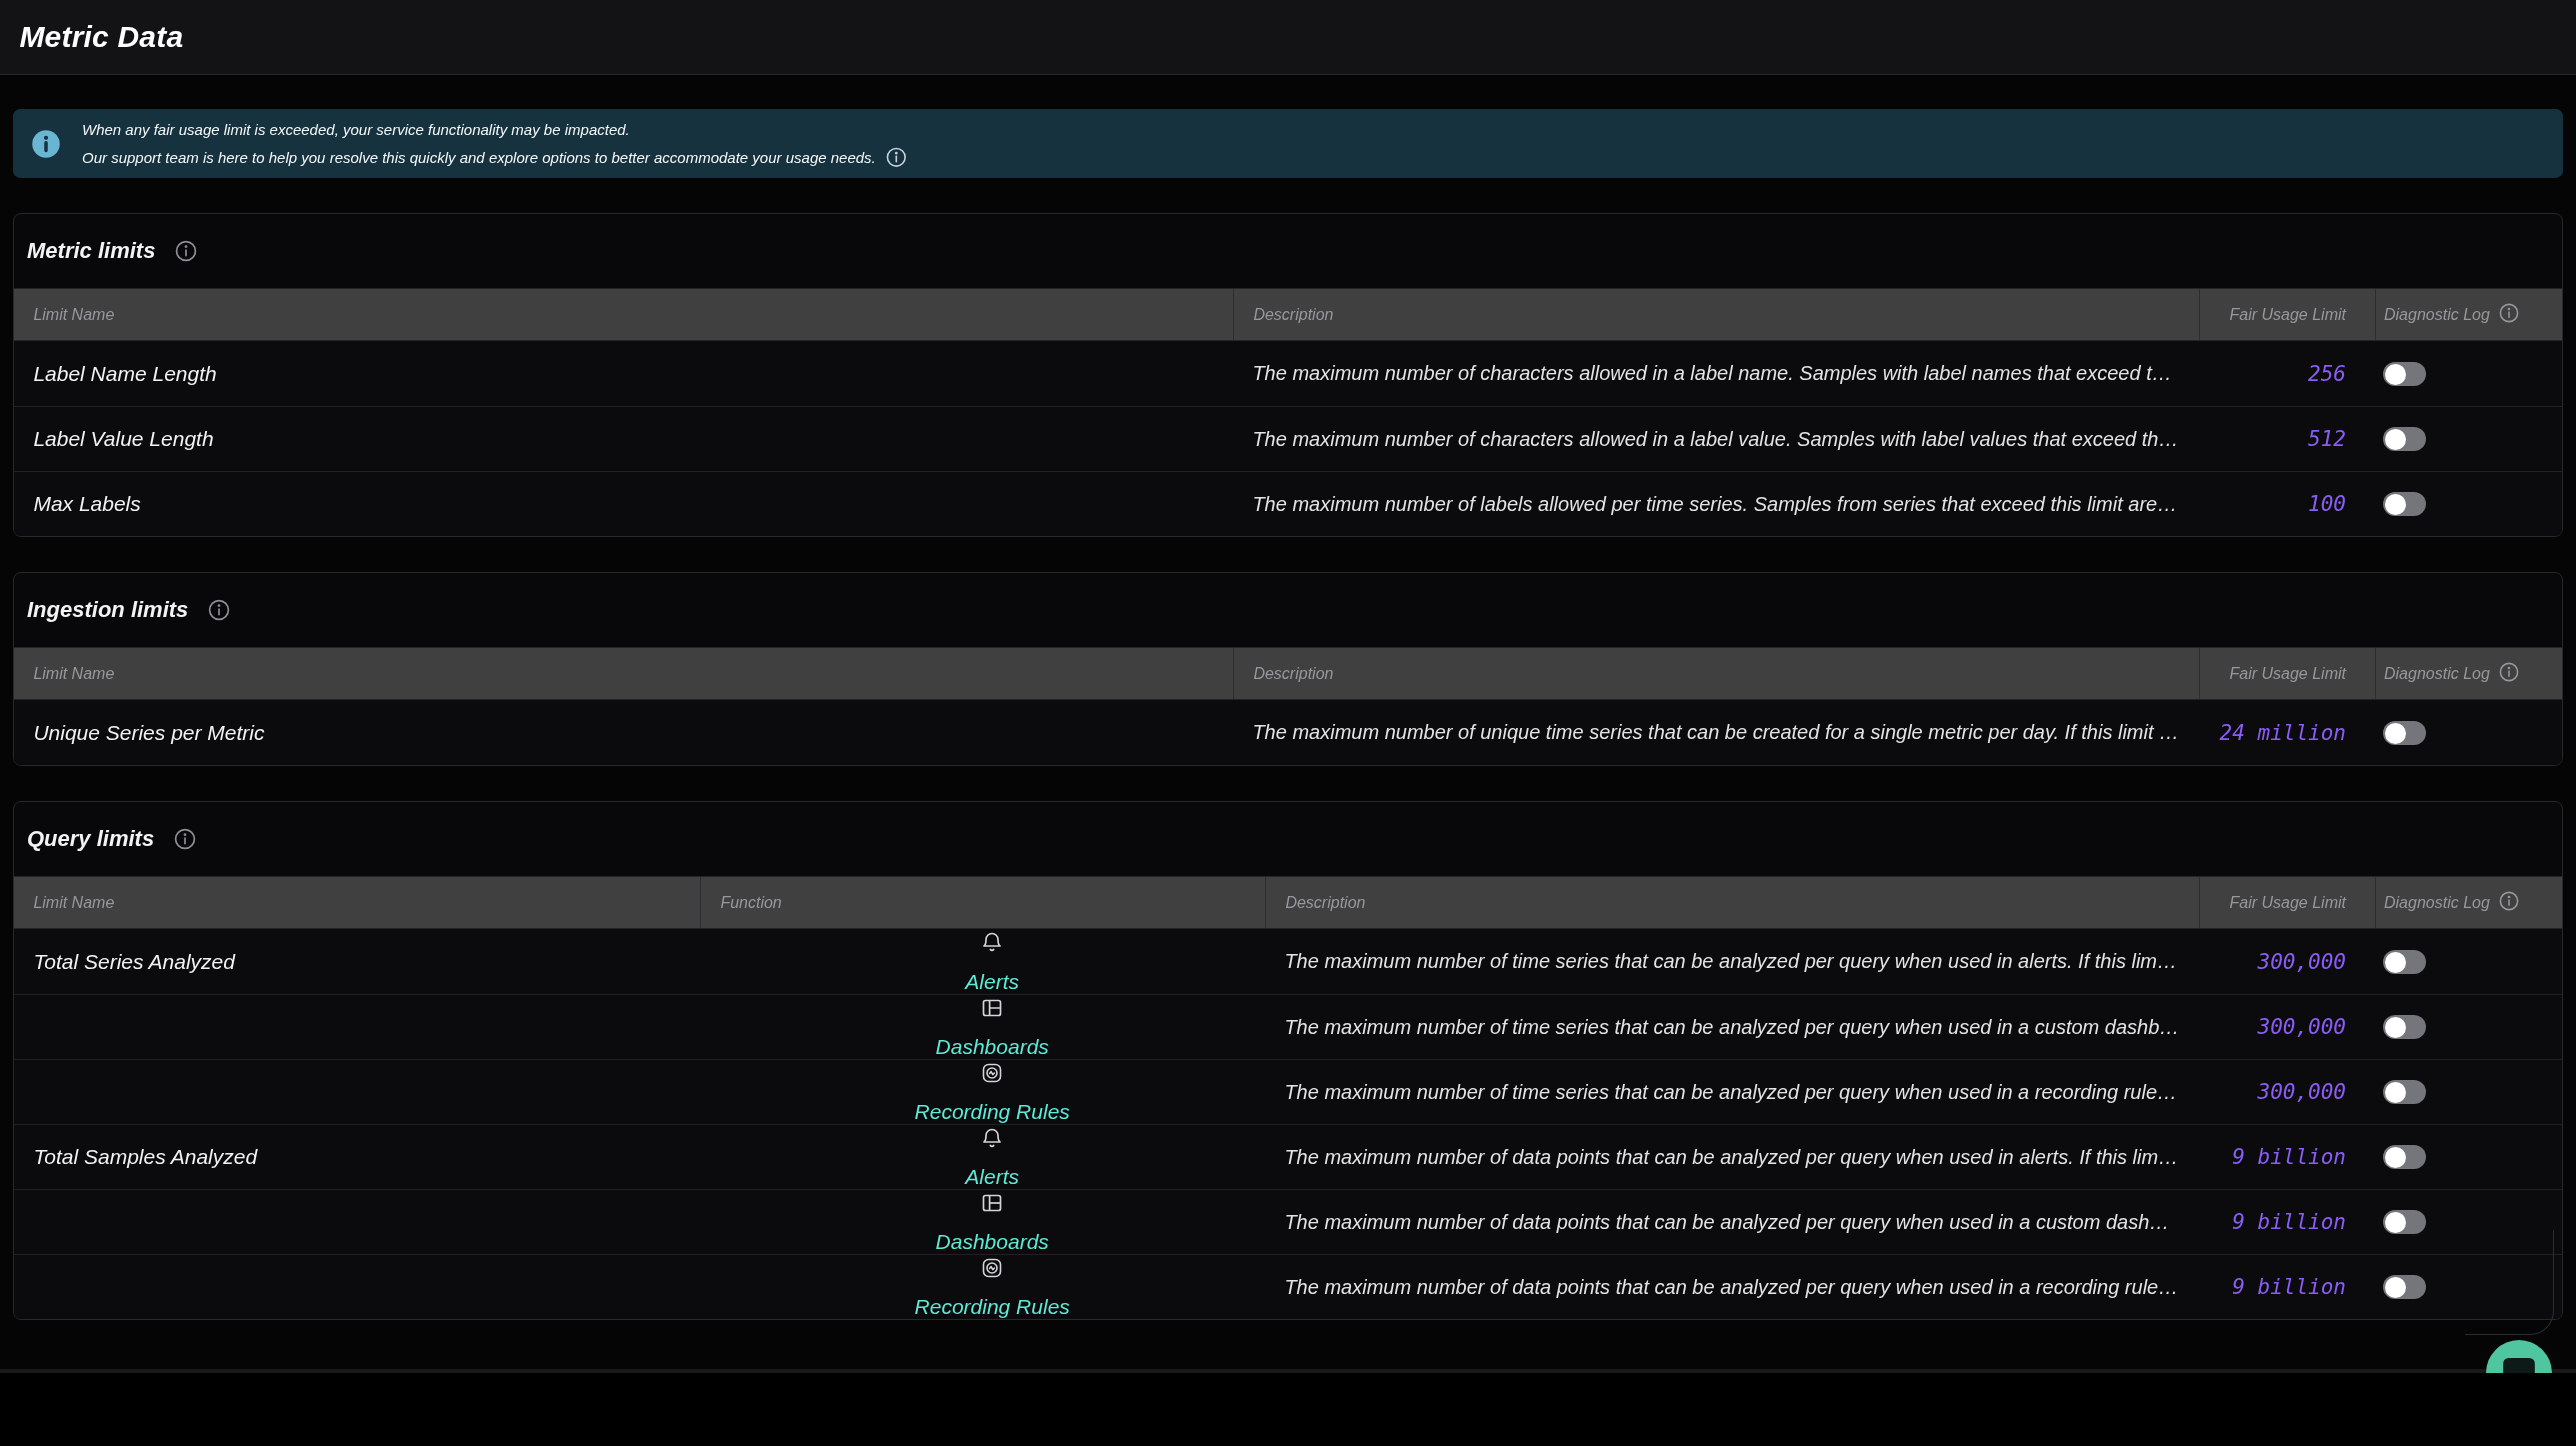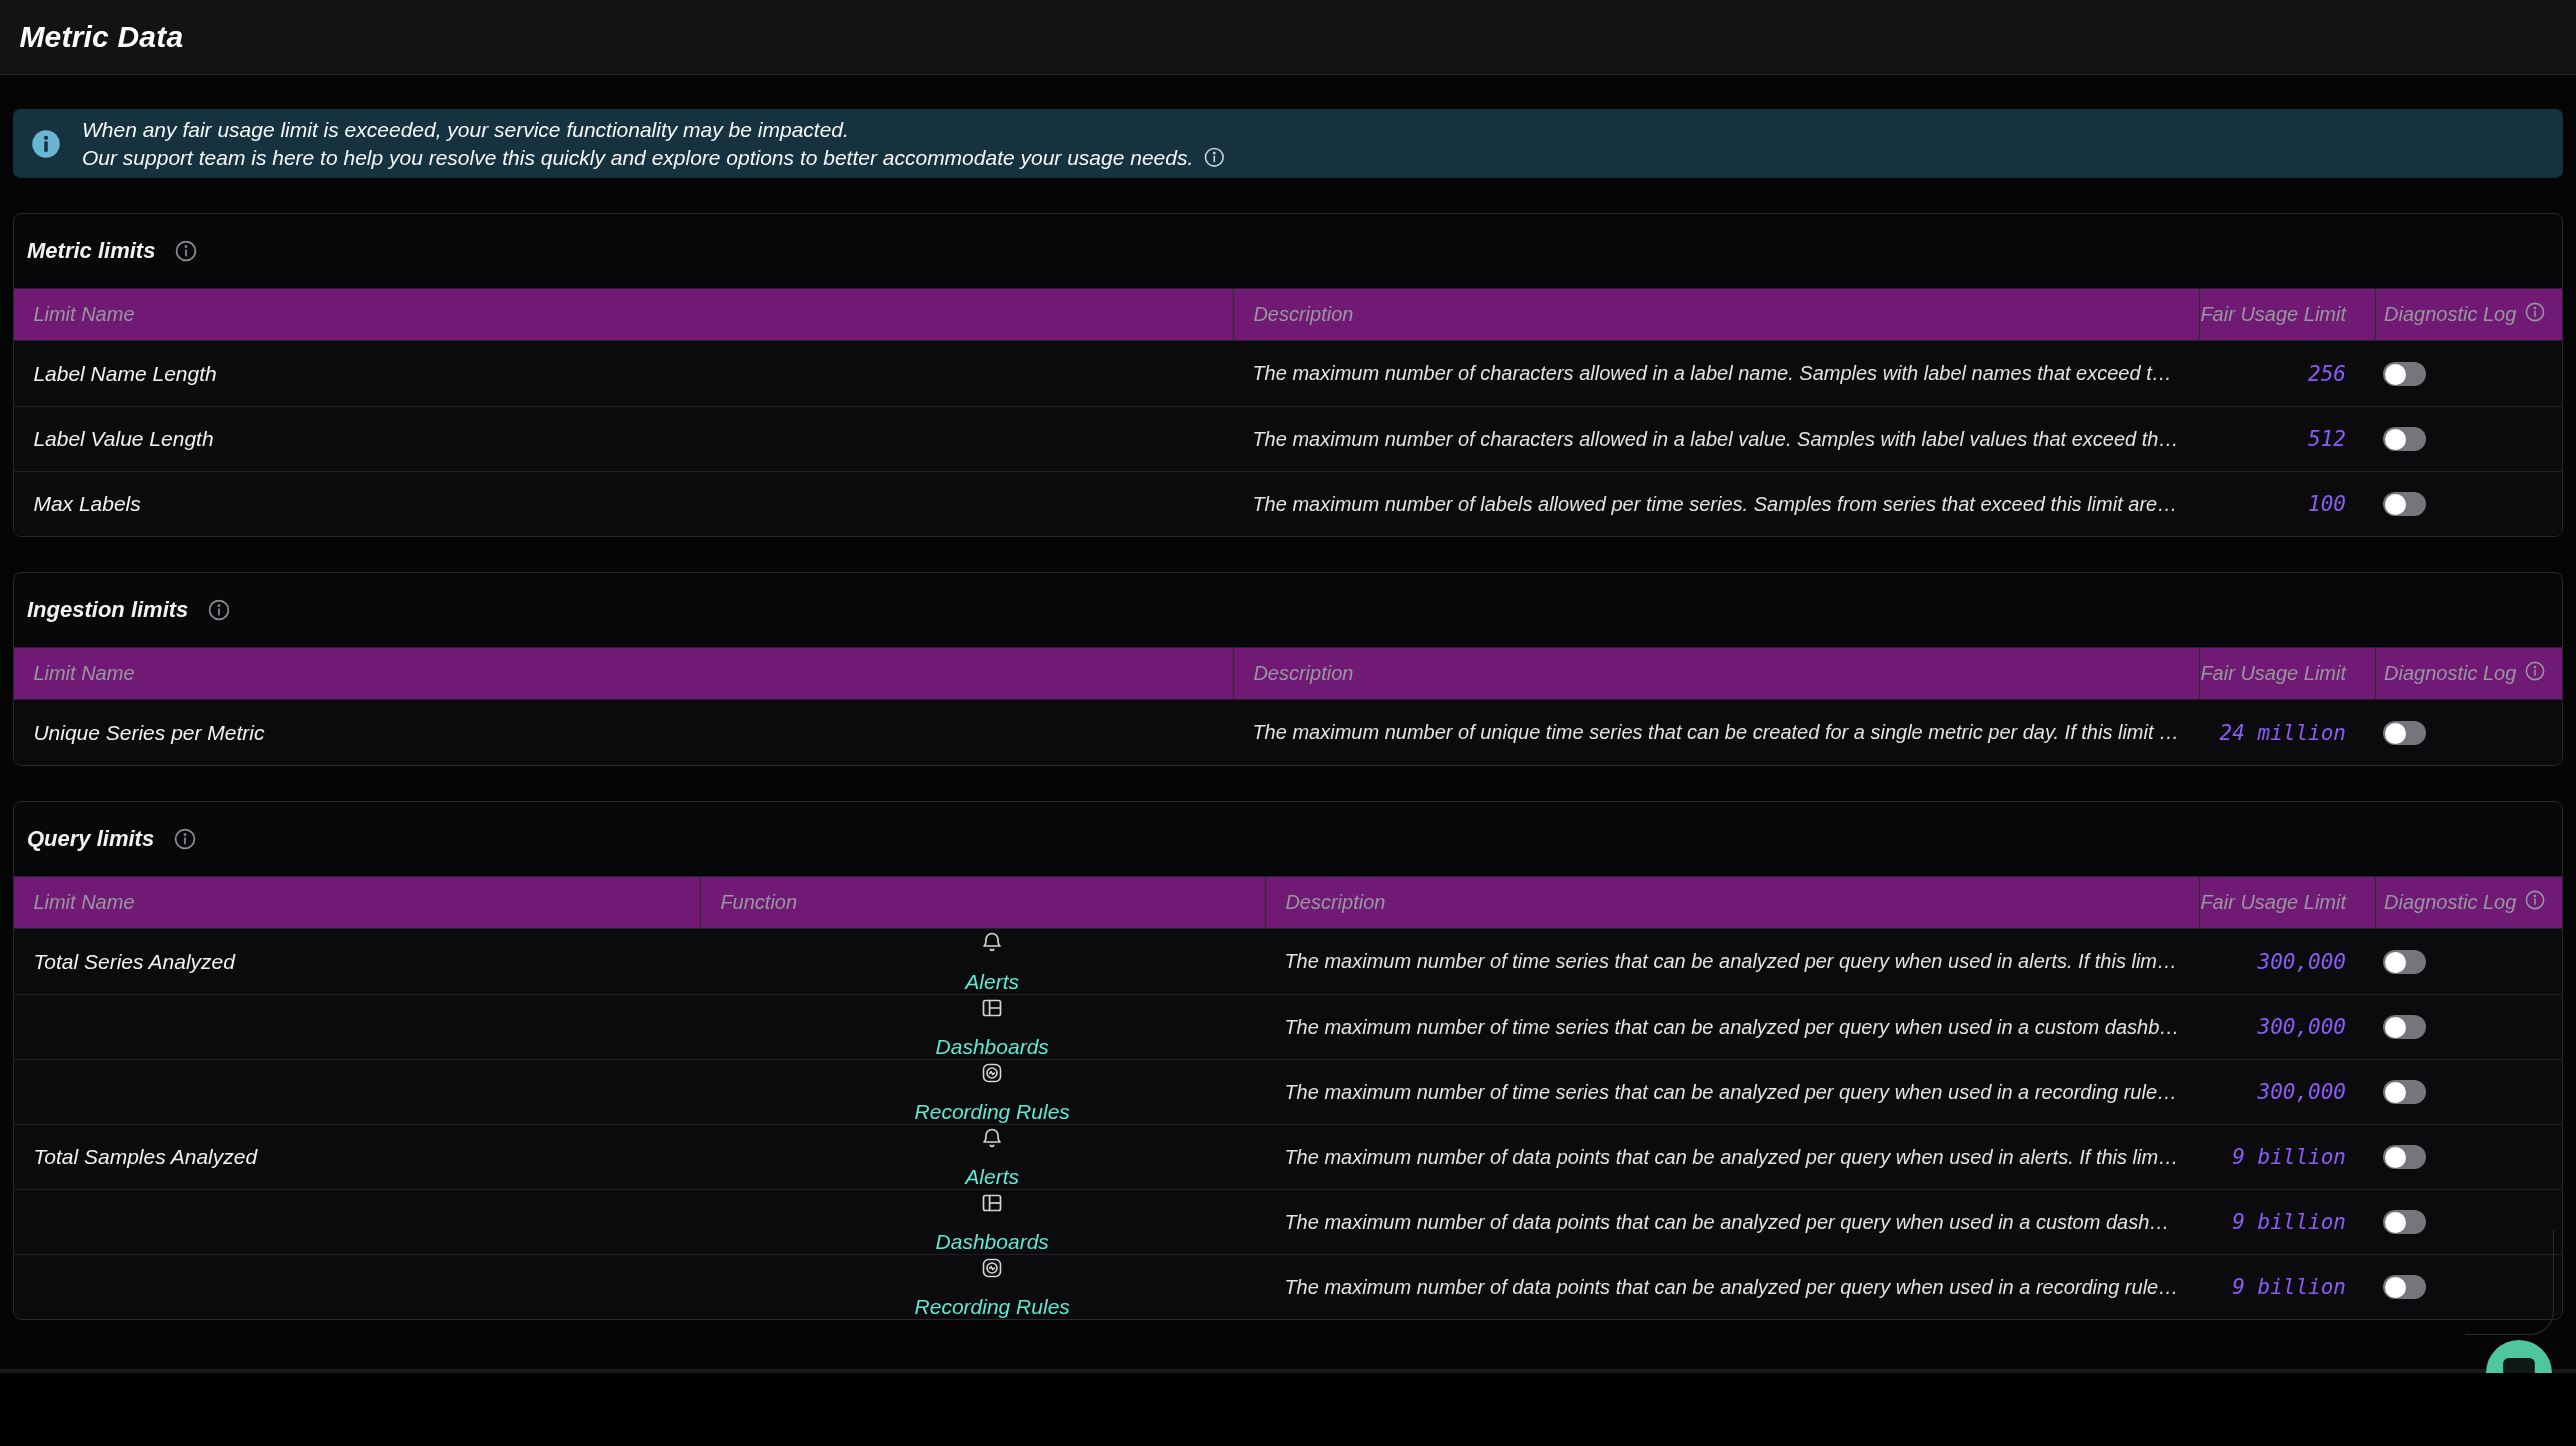--- a/index.html
+++ b/index.html
@@ -24,31 +24,31 @@
   
   .tabs{display:inline-flex;margin:41px 0 0 12px;border-bottom:1.6px solid #323237;}
   .tab{position:relative;height:44px;padding:0 27px;display:inline-flex;align-items:center;gap:10.5px;font-size:22px;color:#b7b7bd;cursor:pointer;white-space:nowrap;}
   .tab svg{width:24px;height:24px;flex:0 0 auto;}
   .tab.active{color:var(--accent-green);}
   .tab.active::after{content:'';position:absolute;left:0;right:0;bottom:-2.4px;height:4px;border-radius:2.4px;background:var(--tab-underline-green);}
 
   
   .banner{margin:34px 13px 0;background:var(--banner-bg);border-radius:7.3px;min-height:68px;display:flex;align-items:center;gap:21px;padding:7.3px 24px 7.3px 18px;}
   .banner-icon{width:30px;height:30px;flex:0 0 auto;}
-  .banner-text{font-size:21px;line-height:27.4px;color:#f5f8f9;}
+  .banner-text{font-size:15px;line-height:27.4px;color:#f5f8f9;}
   .banner-line2-wrap{display:flex;align-items:center;gap:9.7px;}
   .banner-info-outline{width:22.6px;height:22.6px;color:#c7d3d9;flex:0 0 auto;}
 
   
   .card{margin:35px 13px 0;border:0.8px solid #28282d;border-radius:8px;background:#08080a;overflow:hidden;}
   .card-title-row{height:74px;display:flex;align-items:center;gap:19px;padding:0 13px;}
   .card-title{font-size:22px;font-weight:600;color:#f3f3f4;}
   .title-info{width:24px;height:24px;color:#8e8e95;flex:0 0 auto;}
 
-  .thead{display:grid;background:#701a75;border-top:0.8px solid #232329;border-bottom:0.8px solid #232329;height:53px;align-items:stretch;font-size:20px;color:#97979d;text-align:center;}
+  .thead{display:grid;background:#404040;border-top:0.8px solid #232329;border-bottom:0.8px solid #232329;height:53px;align-items:stretch;font-size:16px;color:#97979d;text-align:center;}
   .cols4{grid-template-columns:1219px 1fr 176px 187px;}
   .cols5{grid-template-columns:686px 565px 1fr 176px 187px;}
   .th{display:flex;align-items:center;height:100%;}
   .th.sep{border-left:0.8px solid #2c2c32;}
   .th-name,.th-func,.th-desc{padding-left:19.4px;}
   .th-value{justify-content:flex-end;padding-right:29px;}
   .th-diag{padding-left:8px;gap:8px;}
   .th-diag svg{width:22px;height:22px;color:#97979d;}
 
   .trow{display:grid;height:65px;align-items:center;background:#0b0b0e;}

